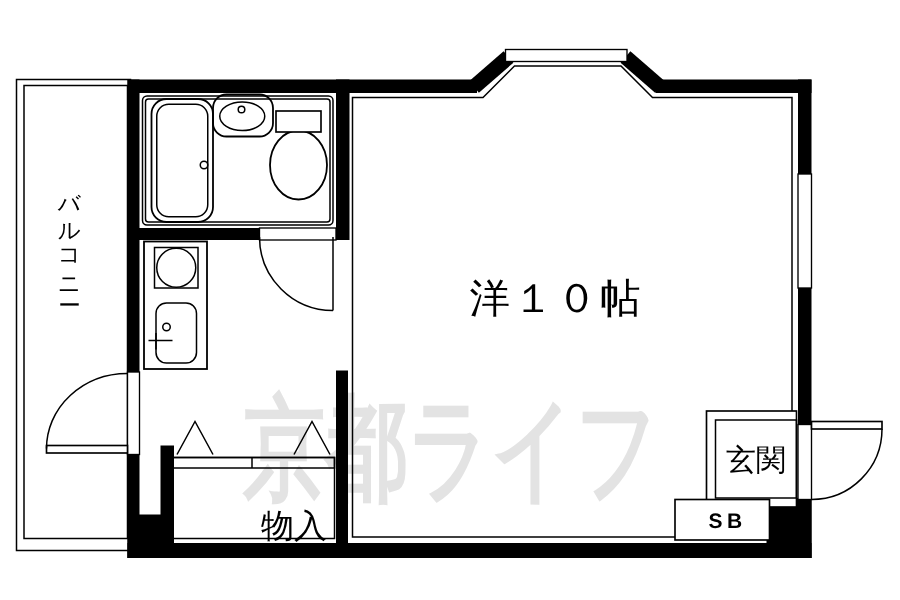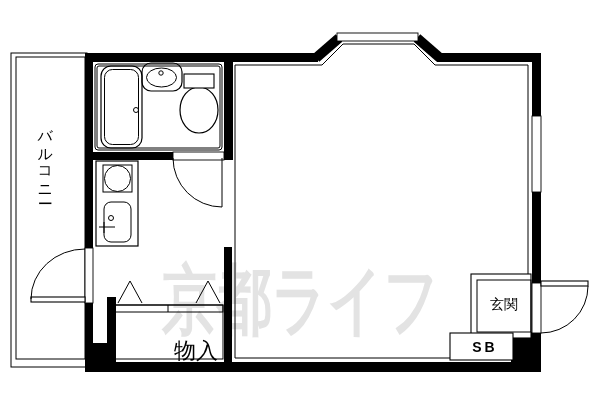--- a/index.html
+++ b/index.html
@@ -25,21 +25,21 @@
     color:var(--watermark);white-space:nowrap;
     transform:scaleX(0.72);transform-origin:left top;
     letter-spacing:0px;
   }
   .balcony-label{
     left:37px;top:119px;font-size:15px;letter-spacing:2px;
     writing-mode:vertical-rl;text-orientation:upright;
   }
   .room-label{left:313px;top:184px;font-size:27px;letter-spacing:2px;}
   .closet-label{left:168px;top:338px;font-size:22px;transform:translateX(-50%);margin-left:28px;}
-  .genkan-label{left:504px;top:296px;font-size:14px;transform:translateX(-50%);}
+  .genkan-label{left:504px;top:296px;font-size:20px;transform:translateX(-50%);}
   .sb-label{left:485px;top:339px;font-size:14px;letter-spacing:3px;transform:translateX(-50%);font-weight:bold;}
 
   
   .w{fill:var(--line);stroke:none;}                      
   .ln{fill:none;stroke:var(--line);stroke-width:1;}      
   .ln12{fill:none;stroke:var(--line);stroke-width:1.2;}
   .gap{fill:var(--background);stroke:var(--line);stroke-width:0.9;} 
   .wh{fill:var(--background);stroke:var(--line);stroke-width:1.1;}  
   .diag{fill:none;stroke:var(--line);stroke-width:10;}
 </style>
@@ -136,16 +136,17 @@
 
     <g>
       <rect class="wh" x="541" y="281" width="47" height="5"></rect>
       <path class="ln" d="M588,286 A47,47 0 0 1 541,333"></path>
     </g>
 
     <rect class="wh" x="450" y="333" width="63" height="27"></rect>
   </svg>
 
   <div class="label balcony-label">バルコニー</div>
+  <div class="label room-label">洋１０帖</div>
   <div class="label closet-label">物入</div>
   <div class="label genkan-label">玄関</div>
   <div class="label sb-label">SB</div>
 </div>
 
 </body></html>

